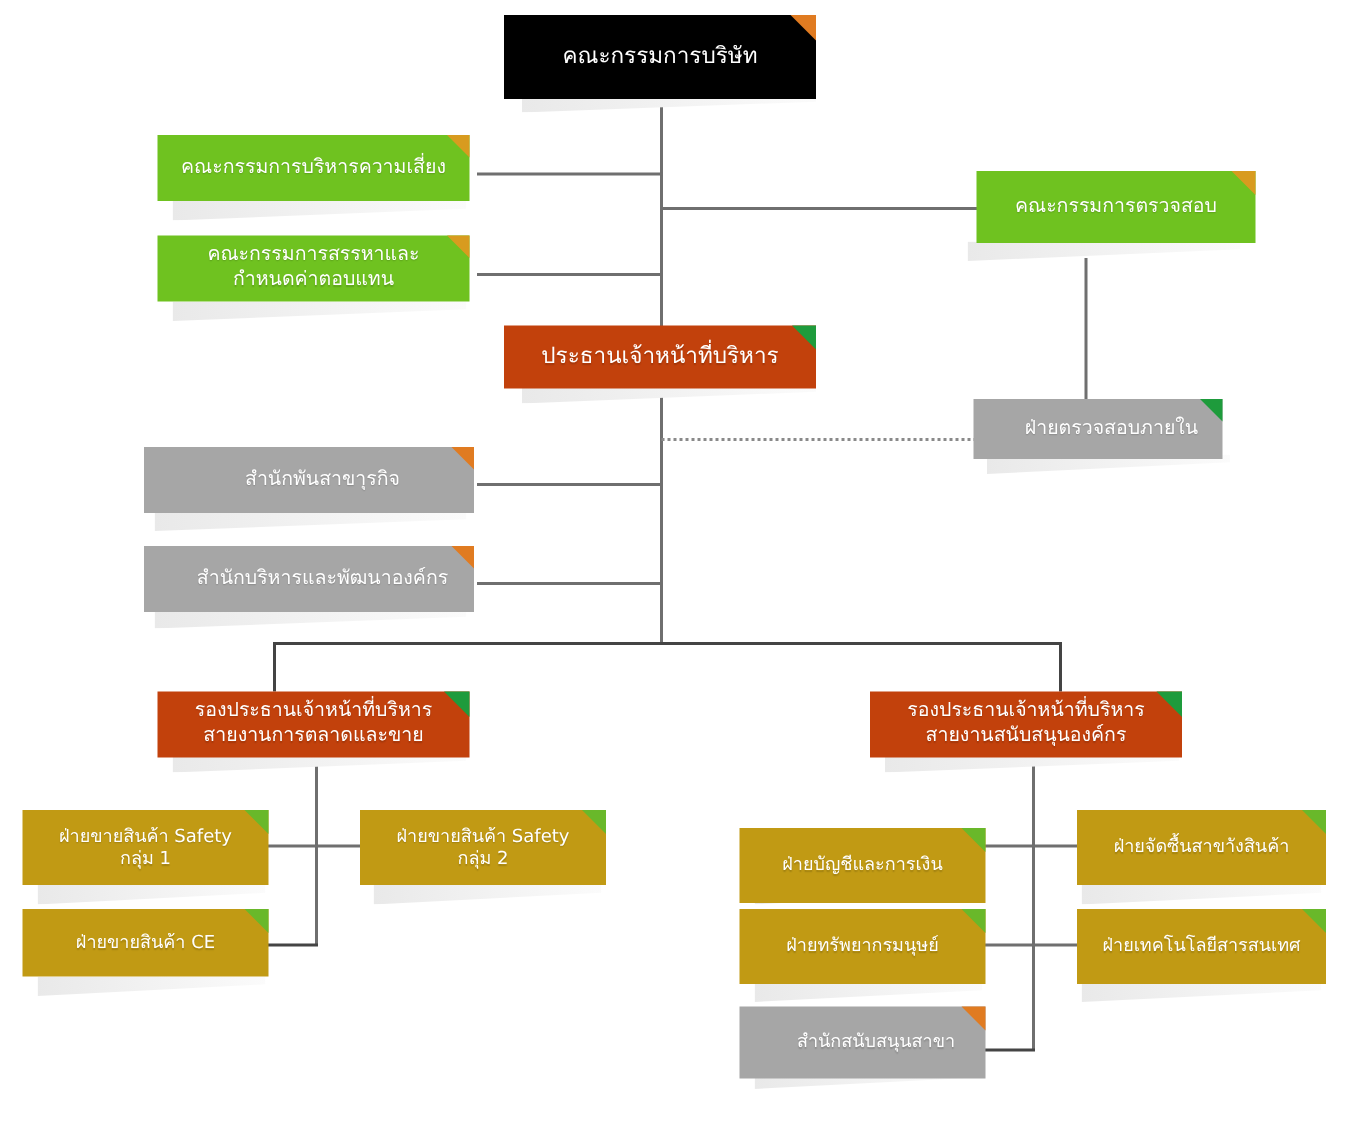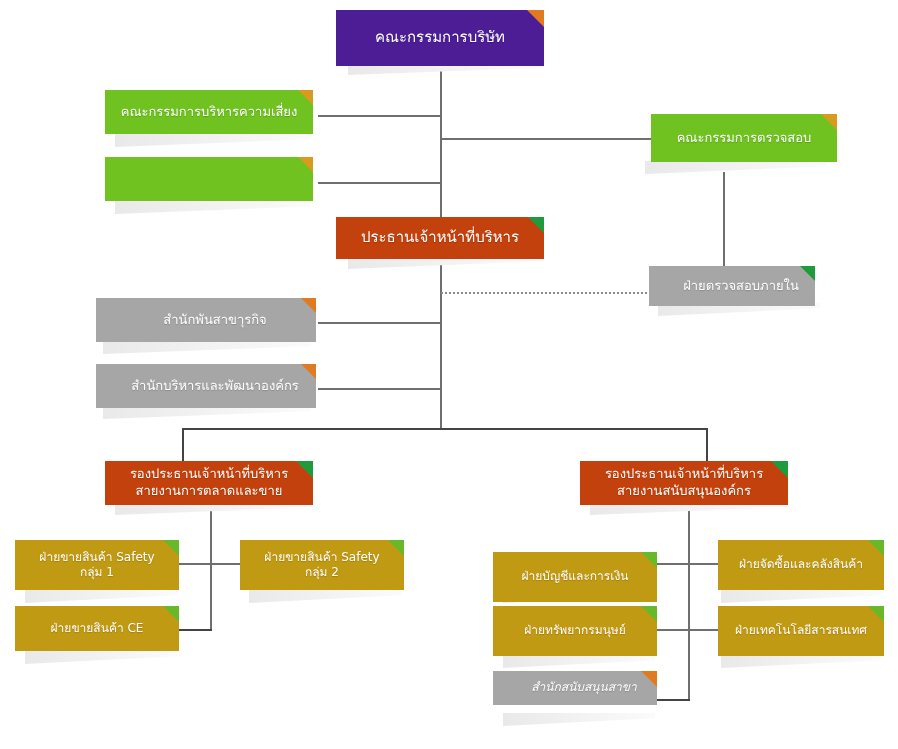--- a/index.html
+++ b/index.html
@@ -65,21 +65,21 @@
   .node .fold {
     position: absolute;
     top: 0;
     right: 0;
     width: 0;
     height: 0;
     z-index: 3;
   }
 
   
-  .c-darkgreen  { background: #4c1d95; }
+  .c-darkgreen  { background: #000000; }
   .c-green      { background: #6fc220; }
   .c-orange     { background: #c2410c; }
   .c-gray       { background: #a6a6a6; padding-left: 28px; }
   .c-gold       { background: #c19a14; }
 
   .node.root .label { font-size: 15px; }
   .node.ceo  .label { font-size: 15px; }
 
   .small .label { font-size: 12px; }
 </style>
@@ -144,20 +144,22 @@
     <span class="label">คณะกรรมการบริษัท</span>
   </div>
 
   <div class="node c-green" style="left:105px; top:90px; width:208px; height:44px;">
     <span class="fold" style="border-top:15px solid #d89b1f; border-left:15px solid transparent;"></span>
     <span class="label">คณะกรรมการบริหารความเสี่ยง</span>
   </div>
 
   <div class="node c-green" style="left:105px; top:157px; width:208px; height:44px;">
     <span class="fold" style="border-top:15px solid #d89b1f; border-left:15px solid transparent;"></span>
+    <span class="label">คณะกรรมการสรรหาและ
+กำหนดค่าตอบแทน</span>
   </div>
 
   <div class="node c-green" style="left:651px; top:114px; width:186px; height:48px;">
     <span class="fold" style="border-top:16px solid #d89b1f; border-left:16px solid transparent;"></span>
     <span class="label">คณะกรรมการตรวจสอบ</span>
   </div>
 
   <div class="node ceo c-orange" style="left:336px; top:217px; width:208px; height:42px;">
     <span class="fold" style="border-top:16px solid #1e9b3c; border-left:16px solid transparent;"></span>
     <span class="label">ประธานเจ้าหน้าที่บริหาร</span>
@@ -207,31 +209,31 @@
     <span class="label">ฝ่ายขายสินค้า CE</span>
   </div>
 
   <div class="node small c-gold" style="left:493px; top:552px; width:164px; height:50px;">
     <span class="fold" style="border-top:16px solid #69b82a; border-left:16px solid transparent;"></span>
     <span class="label">ฝ่ายบัญชีและการเงิน</span>
   </div>
 
   <div class="node small c-gold" style="left:718px; top:540px; width:166px; height:50px;">
     <span class="fold" style="border-top:16px solid #69b82a; border-left:16px solid transparent;"></span>
-    <span class="label">ฝ่ายจัดซื้อและคลังสินค้า</span>
+    <span class="label">ฝ่ายจัดซื้นสาขาังสินค้า</span>
   </div>
 
   <div class="node small c-gold" style="left:493px; top:606px; width:164px; height:50px;">
     <span class="fold" style="border-top:16px solid #69b82a; border-left:16px solid transparent;"></span>
     <span class="label">ฝ่ายทรัพยากรมนุษย์</span>
   </div>
 
   <div class="node small c-gold" style="left:718px; top:606px; width:166px; height:50px;">
     <span class="fold" style="border-top:16px solid #69b82a; border-left:16px solid transparent;"></span>
     <span class="label">ฝ่ายเทคโนโลยีสารสนเทศ</span>
   </div>
 
-  <div class="node small c-gray" style="left:493px; top:671px; width:164px; height:34px;font-style:italic;">
+  <div class="node small c-gray" style="left:493px; top:671px; width:164px; height:48px;">
     <span class="fold" style="border-top:16px solid #e07b21; border-left:16px solid transparent;"></span>
     <span class="label">สำนักสนับสนุนสาขา</span>
   </div>
 
 </div>
 
 </body></html>

